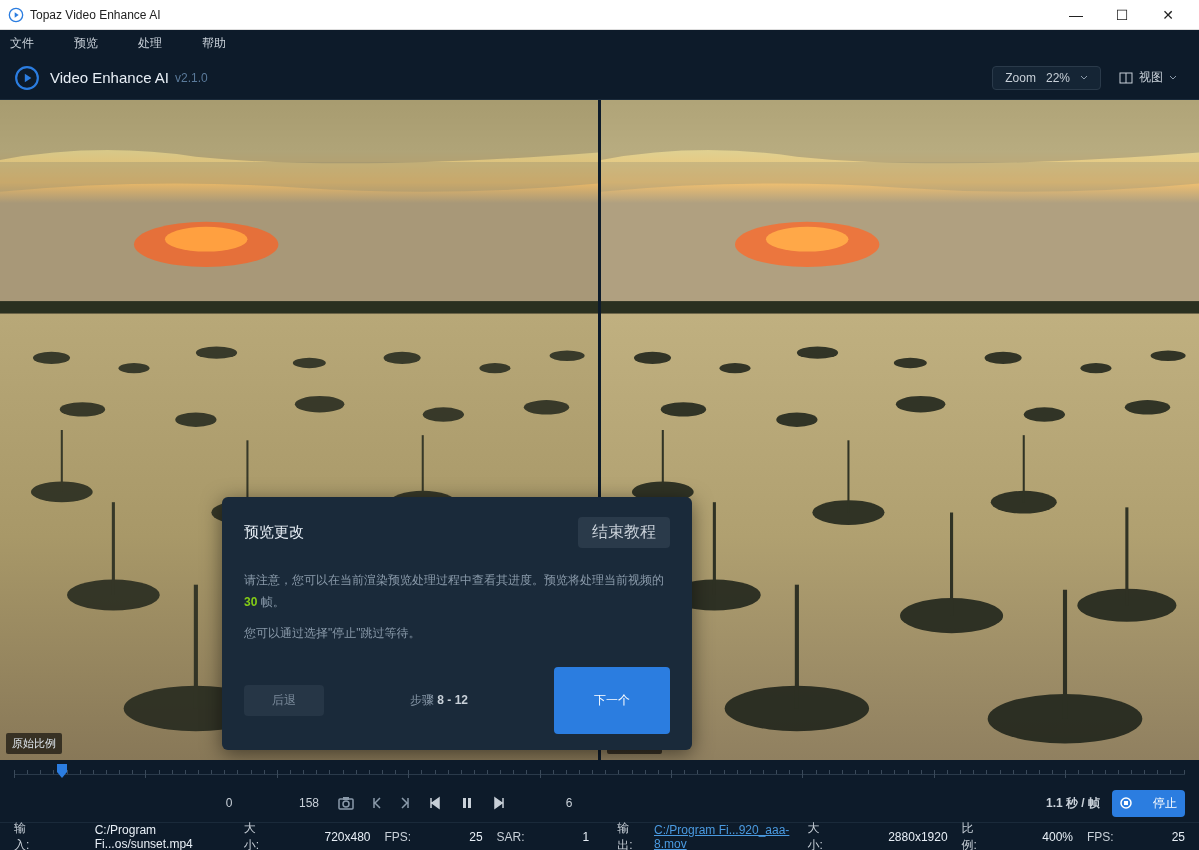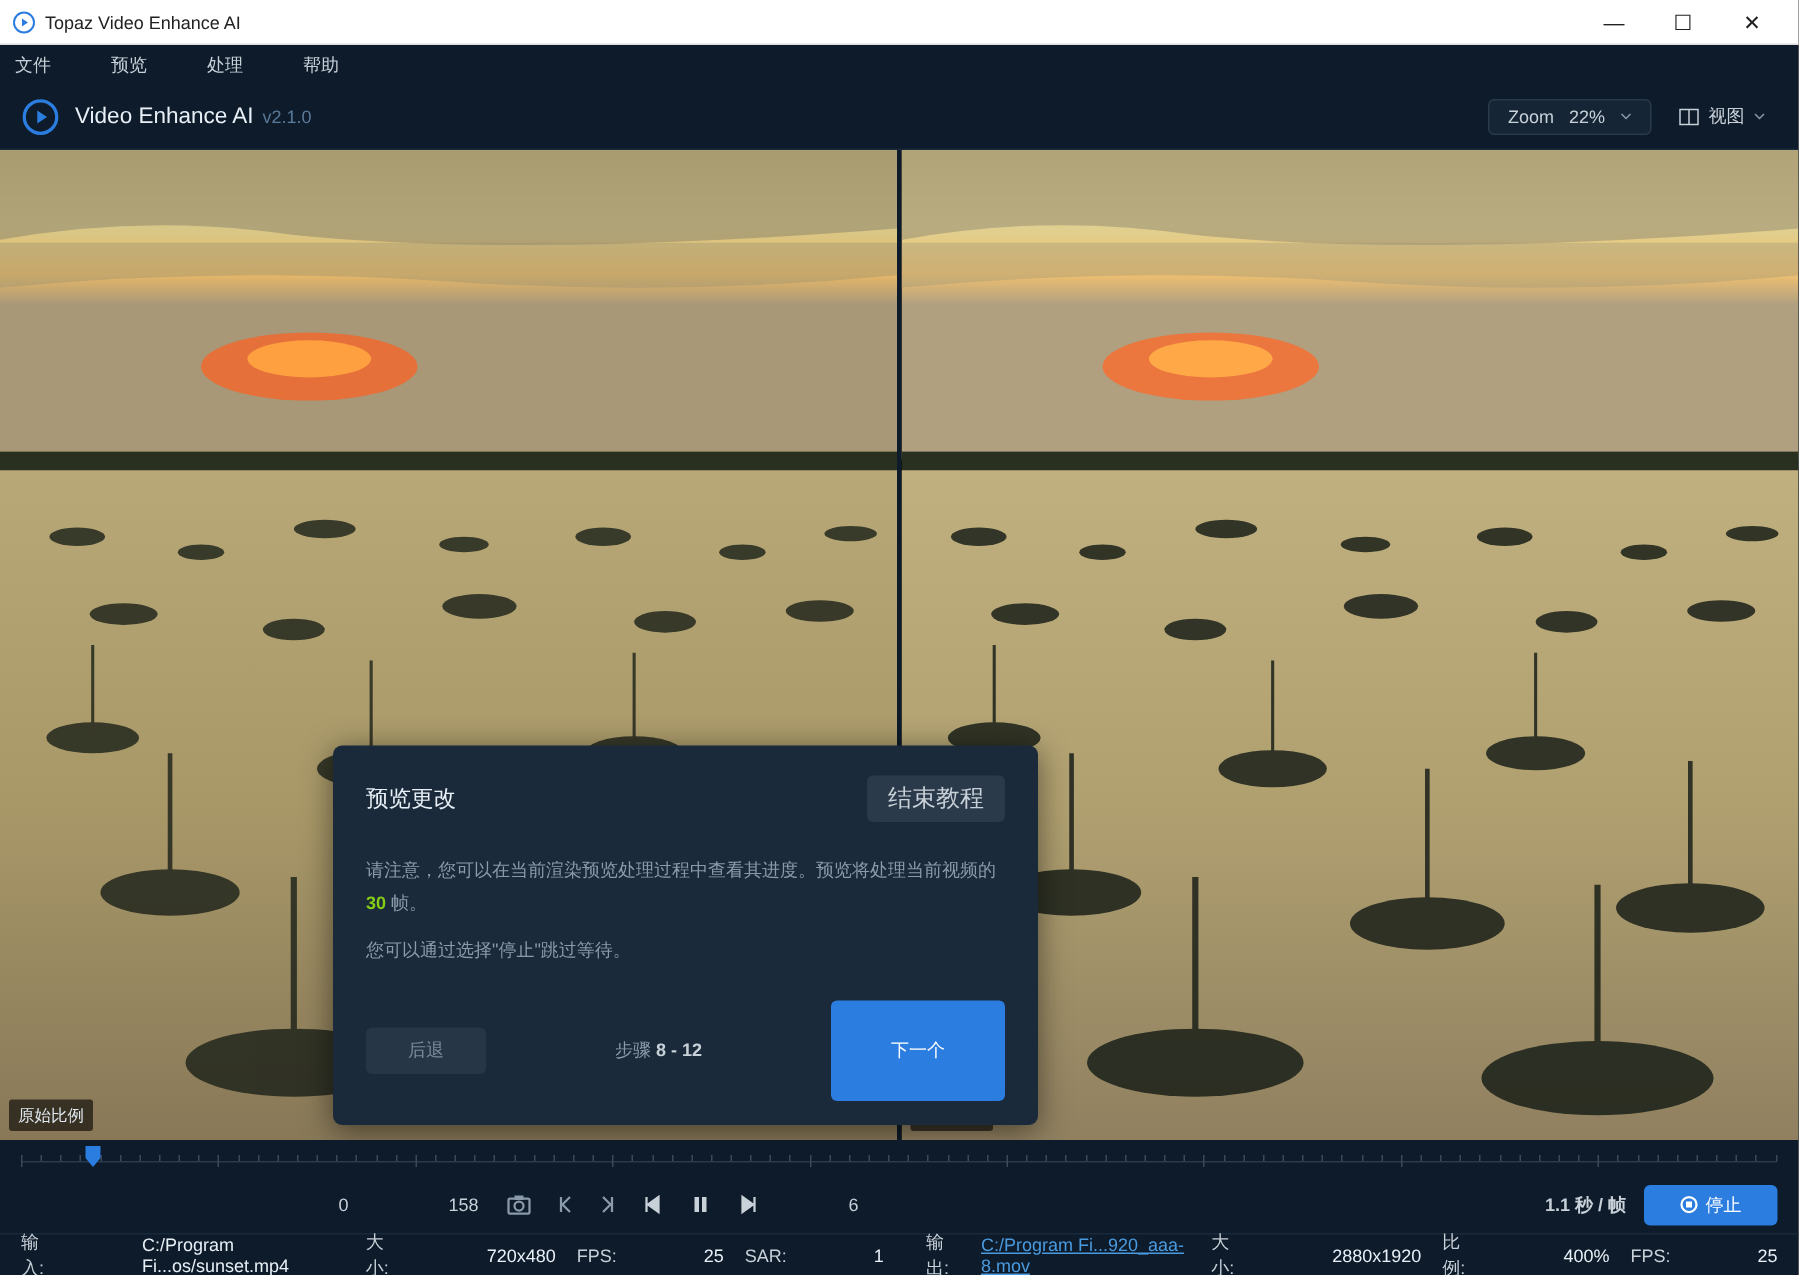--- a/index.html
+++ b/index.html
@@ -43,21 +43,21 @@
 .timeline-tick { width: 1px; background: #3a4a5a; }
 .timeline-marker { position: absolute; top: 2px; left: 55px; }
 .playhead { fill: #2b7de0; }
 .controls { height: 38px; background: #0d1b2a; display: flex; align-items: center; padding: 0 14px; gap: 14px; }
 .frame-num { color: #c8d0d8; font-size: 12px; min-width: 30px; text-align: center; }
 .ctrl-icon { color: #8a9aaa; cursor: pointer; display: flex; align-items: center; }
 .controls-center { display: flex; align-items: center; gap: 18px; margin: 0 auto; }
 .controls-left { display: flex; align-items: center; gap: 50px; margin-left: 200px; }
 .controls-right { display: flex; align-items: center; gap: 12px; }
 .rate-text { color: #c8d0d8; font-size: 12px; }
-.stop-btn { background: #2b7de0; color: #fff; border: none; padding: 5px 24px; border-radius: 4px; font-size: 12px; display: flex; align-items: center; gap: 5px; cursor: pointer; }
+.stop-btn { background: #2b7de0; color: #fff; border: none; padding: 5px 8px; border-radius: 4px; font-size: 12px; display: flex; align-items: center; gap: 21px; cursor: pointer; }
 .statusbar { height: 28px; background: #0d1b2a; border-top: 1px solid #1a2a3a; display: flex; align-items: center; padding: 0 14px; gap: 14px; font-size: 12px; }
 .status-label { color: #c8d0d8; }
 .status-val { color: #e8eff6; margin-left: 44px; }
 .status-link { color: #4a9ae0; text-decoration: underline; cursor: pointer; }
 .status-spacer { flex: 1; }
 </style>
 </head>
 <body>
 
 <div class="titlebar">

